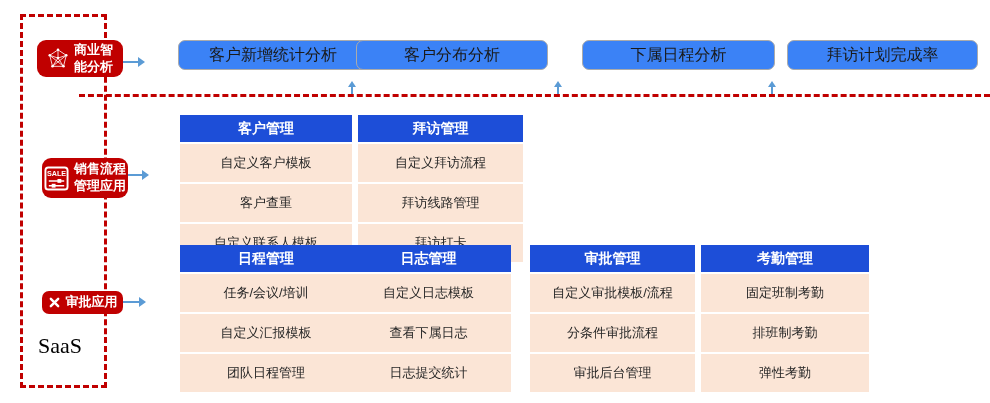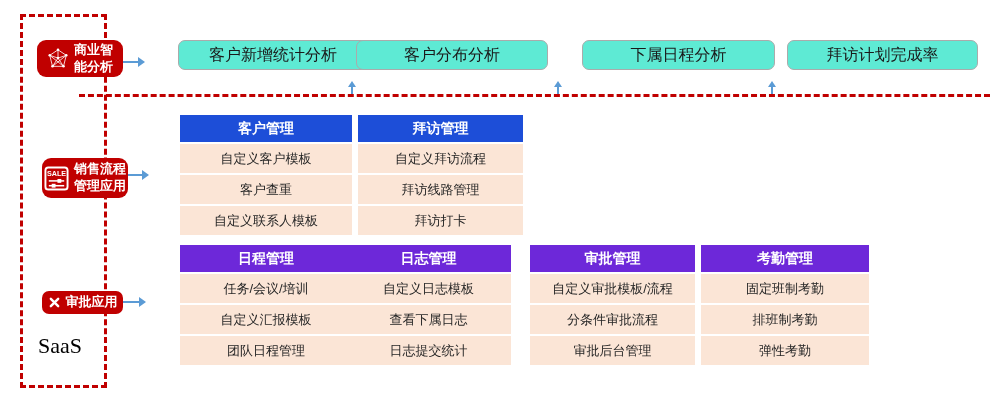--- a/index.html
+++ b/index.html
@@ -1,56 +1,56 @@
 <!DOCTYPE html>
 <html><head>
 <meta charset="utf-8">
 <style>
   html,body{margin:0;padding:0;background:#fff;}
   .canvas{position:relative;width:990px;height:403px;background:#fff;
-          font-family:"Liberation Sans",sans-serif;overflow:hidden;}
+          font-family:"Liberation Sans",sans-serif;overflow:hidden;border-radius:18px;}
 
   
   .frame{position:absolute;left:20px;top:14px;width:87px;height:374px;
          box-sizing:border-box;border:3px dashed #C00000;}
   .hline{position:absolute;left:79px;top:94px;width:911px;height:0;
          border-top:3px dashed #C00000;}
 
   
   .badge{position:absolute;background:#C00000;color:#fff;border-radius:9px;
          display:flex;align-items:center;justify-content:center;gap:5px;z-index:3;}
   .badge .bt{font-size:13px;line-height:1.3;font-weight:bold;text-align:left;}
   .badge.bi{left:37px;top:40px;width:86px;height:37px;}
   .badge.sales{left:42px;top:158px;width:86px;height:40px;}
   .badge.approval{left:42px;top:291px;width:81px;height:23px;border-radius:7px;}
   .badge .icn{display:flex;align-items:center;justify-content:center;}
 
   
   .top-box{position:absolute;top:40px;height:30px;box-sizing:border-box;
-           background:#5eead4;border:1px solid #ABABAB;border-radius:7px;
+           background:#3b82f6;border:1px solid #ABABAB;border-radius:7px;
            display:flex;align-items:center;justify-content:center;
            font-size:16px;color:#1a1a1a;z-index:2;}
 
   
   .arrow-r{position:absolute;height:2px;background:#5B9BD5;z-index:4;}
   .arrow-r::after{content:"";position:absolute;right:-7px;top:-4px;width:0;height:0;
                   border-left:7px solid #5B9BD5;border-top:5px solid transparent;
                   border-bottom:5px solid transparent;}
   .arrow-u{position:absolute;width:2px;height:7px;background:#5B9BD5;z-index:4;}
   .arrow-u::before{content:"";position:absolute;left:-3px;top:-6px;width:0;height:0;
                    border-bottom:6px solid #5B9BD5;border-left:4px solid transparent;
                    border-right:4px solid transparent;}
 
   
   .tbl{position:absolute;z-index:2;}
   .tbl .hd{height:27px;display:flex;align-items:center;justify-content:center;
            color:#fff;font-weight:bold;font-size:14px;}
   .tbl.green .hd{background:#1d4ed8;}
-  .tbl.blue .hd{background:#6d28d9;}
-  .tbl .row{height:29px;margin-top:2px;background:#FBE5D6;display:flex;
+  .tbl.blue .hd{background:#1d4ed8;}
+  .tbl .row{height:38px;margin-top:2px;background:#FBE5D6;display:flex;
             align-items:center;justify-content:center;font-size:13px;color:#262626;}
 
   .saas{position:absolute;left:38px;top:333px;width:56px;text-align:left;
         font-family:Liberation Serif, serif;font-size:22px;color:#000;z-index:2;}
 </style>
 </head>
 <body>
 
 <div class="canvas">
 

